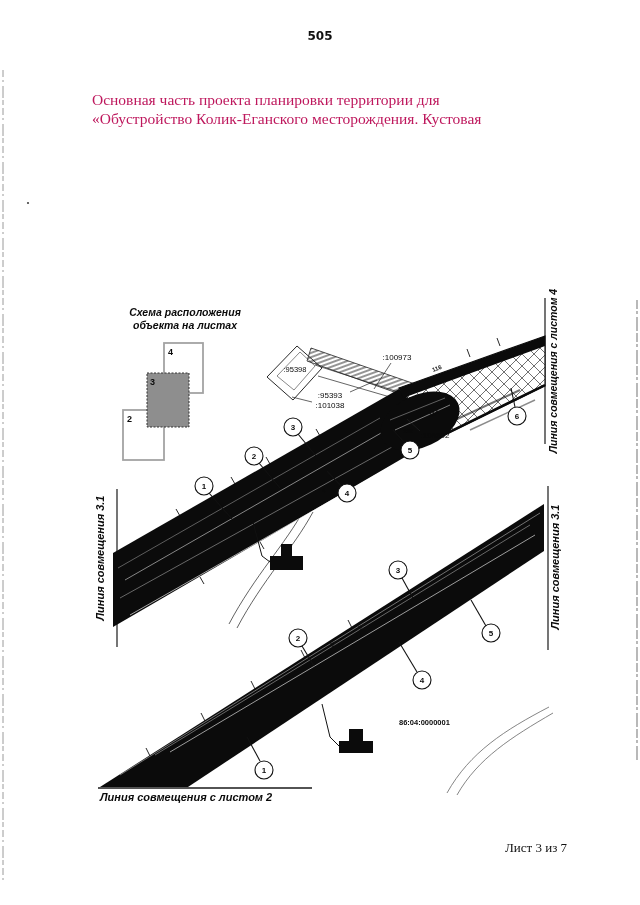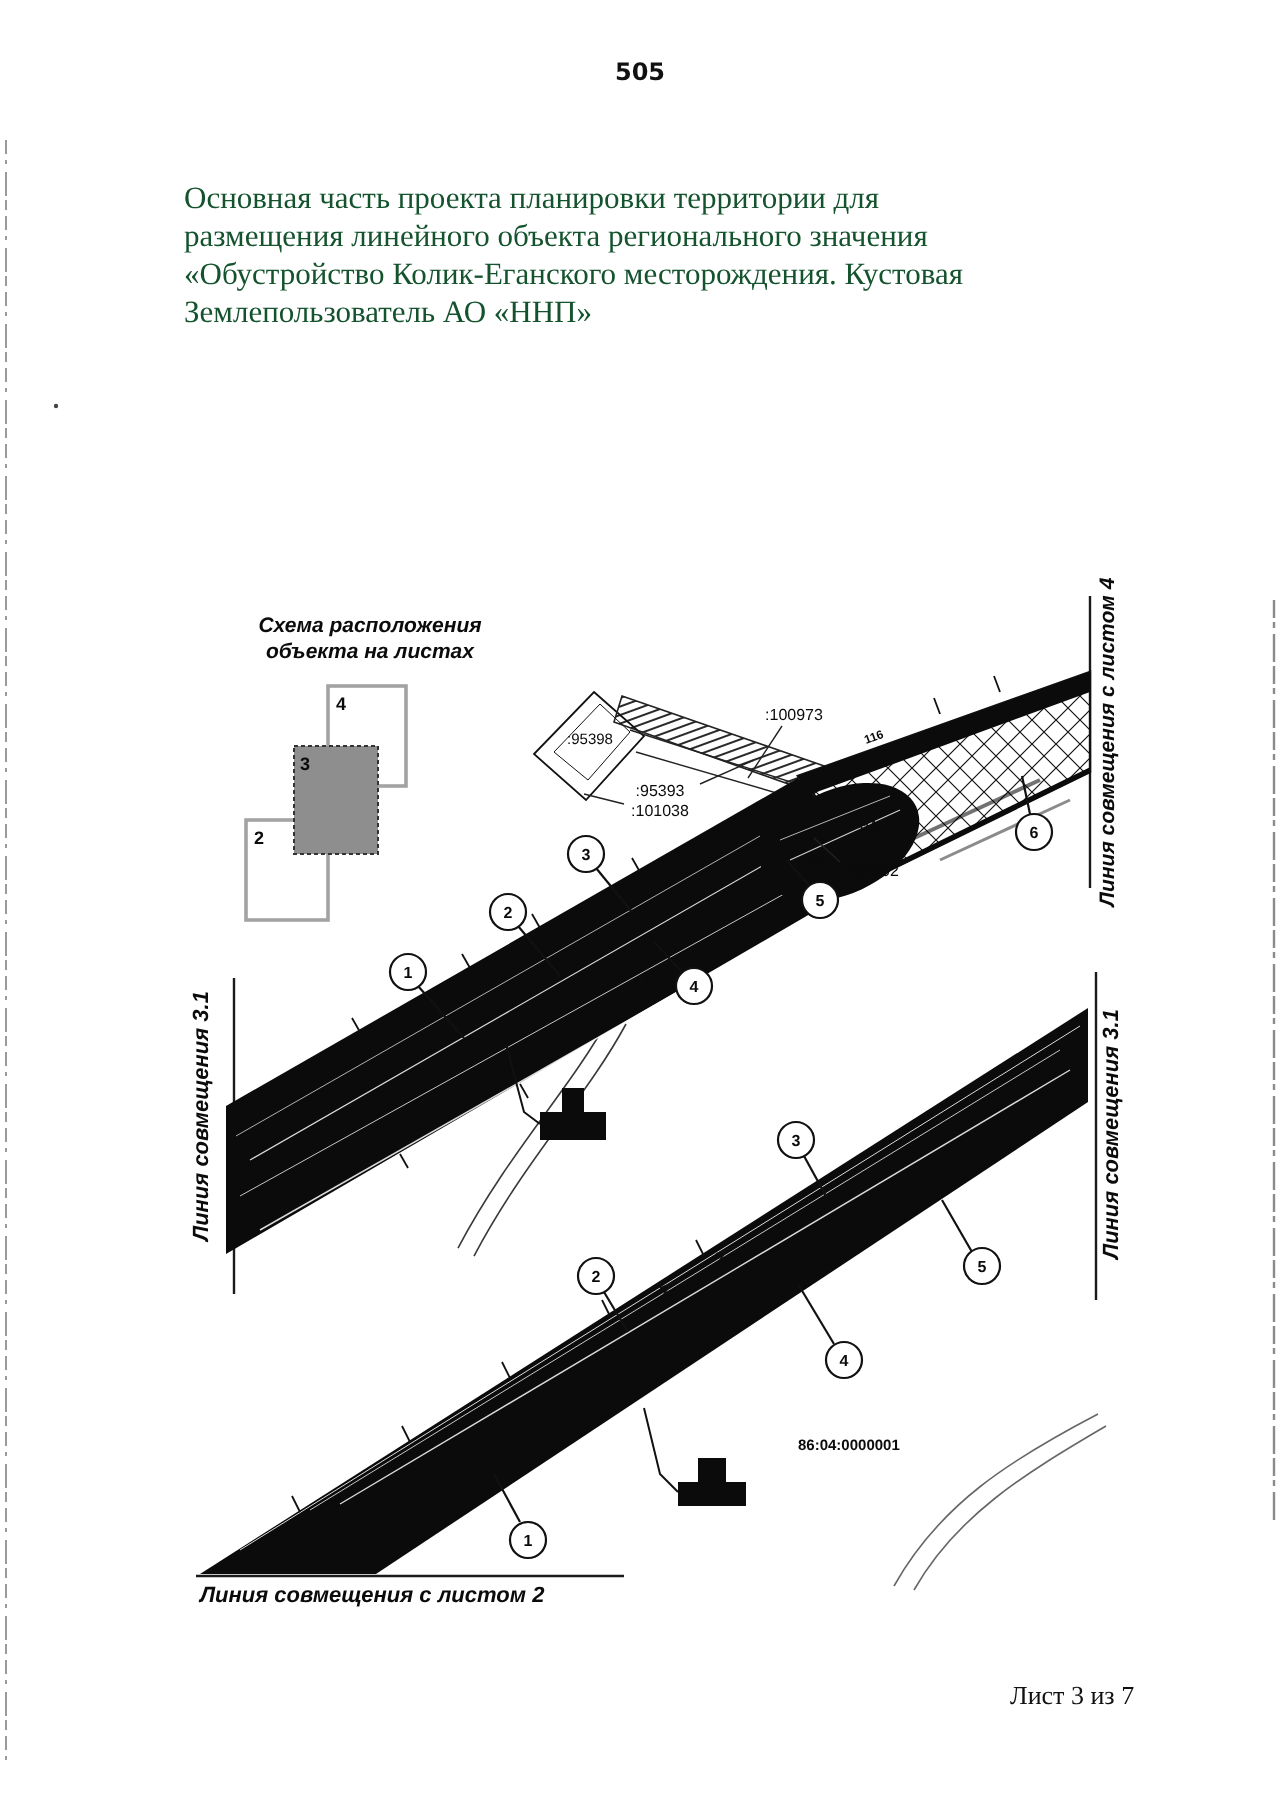--- a/index.html
+++ b/index.html
@@ -6,21 +6,21 @@
   .page{
     position:relative;width:640px;height:905px;background:#ffffff;
     overflow:hidden;font-family:"Liberation Serif",serif;color:#000;
   }
   .page-number{
     position:absolute;top:29px;left:0;width:640px;text-align:center;
     font-family:"DejaVu Sans",sans-serif;font-size:12px;font-weight:600;color:#111;
   }
   .header-block{
     position:absolute;top:90px;left:92px;width:460px;
-    font-size:15.5px;line-height:19px;color:#14532d;
+    font-size:15.5px;line-height:19px;color:#be185d;
   }
   .header-line{white-space:nowrap;}
   .footer-sheet{
     position:absolute;top:826px;left:505px;
     font-size:13px;color:#111;margin-top:14px;
   }
   svg.map{position:absolute;left:0;top:0;}
   .map text{font-family:"Liberation Sans","DejaVu Sans",sans-serif;fill:#0b0b0b;}
   .matchline-label{font-size:11px;font-weight:bold;font-style:italic;}
   .inset-title{font-size:10.5px;font-weight:bold;font-style:italic;}
@@ -33,23 +33,21 @@
 </style>
 </head>
 <body>
 
 <div class="page">
 
   <div class="page-number">505</div>
 
   <div class="header-block">
     <div class="header-line">Основная часть проекта планировки территории для</div>
-    <div class="header-line">размещения линейного объекта регионального значения</div>
     <div class="header-line">«Обустройство Колик-Еганского месторождения. Кустовая</div>
-    <div class="header-line">Землепользователь АО «ННП»</div>
   </div>
 
   <svg class="map" width="640" height="905" viewBox="0 0 640 905">
     <defs>
       <pattern id="xh" patternUnits="userSpaceOnUse" width="12" height="12">
         <path d="M0,0 L12,12 M12,0 L0,12" stroke="#111" stroke-width="0.6" fill="none"></path>
       </pattern>
       <pattern id="railhatch" patternUnits="userSpaceOnUse" width="4" height="8" patternTransform="rotate(70)">
         <line x1="2" y1="0" x2="2" y2="8" stroke="#111" stroke-width="0.9"></line>
       </pattern>

